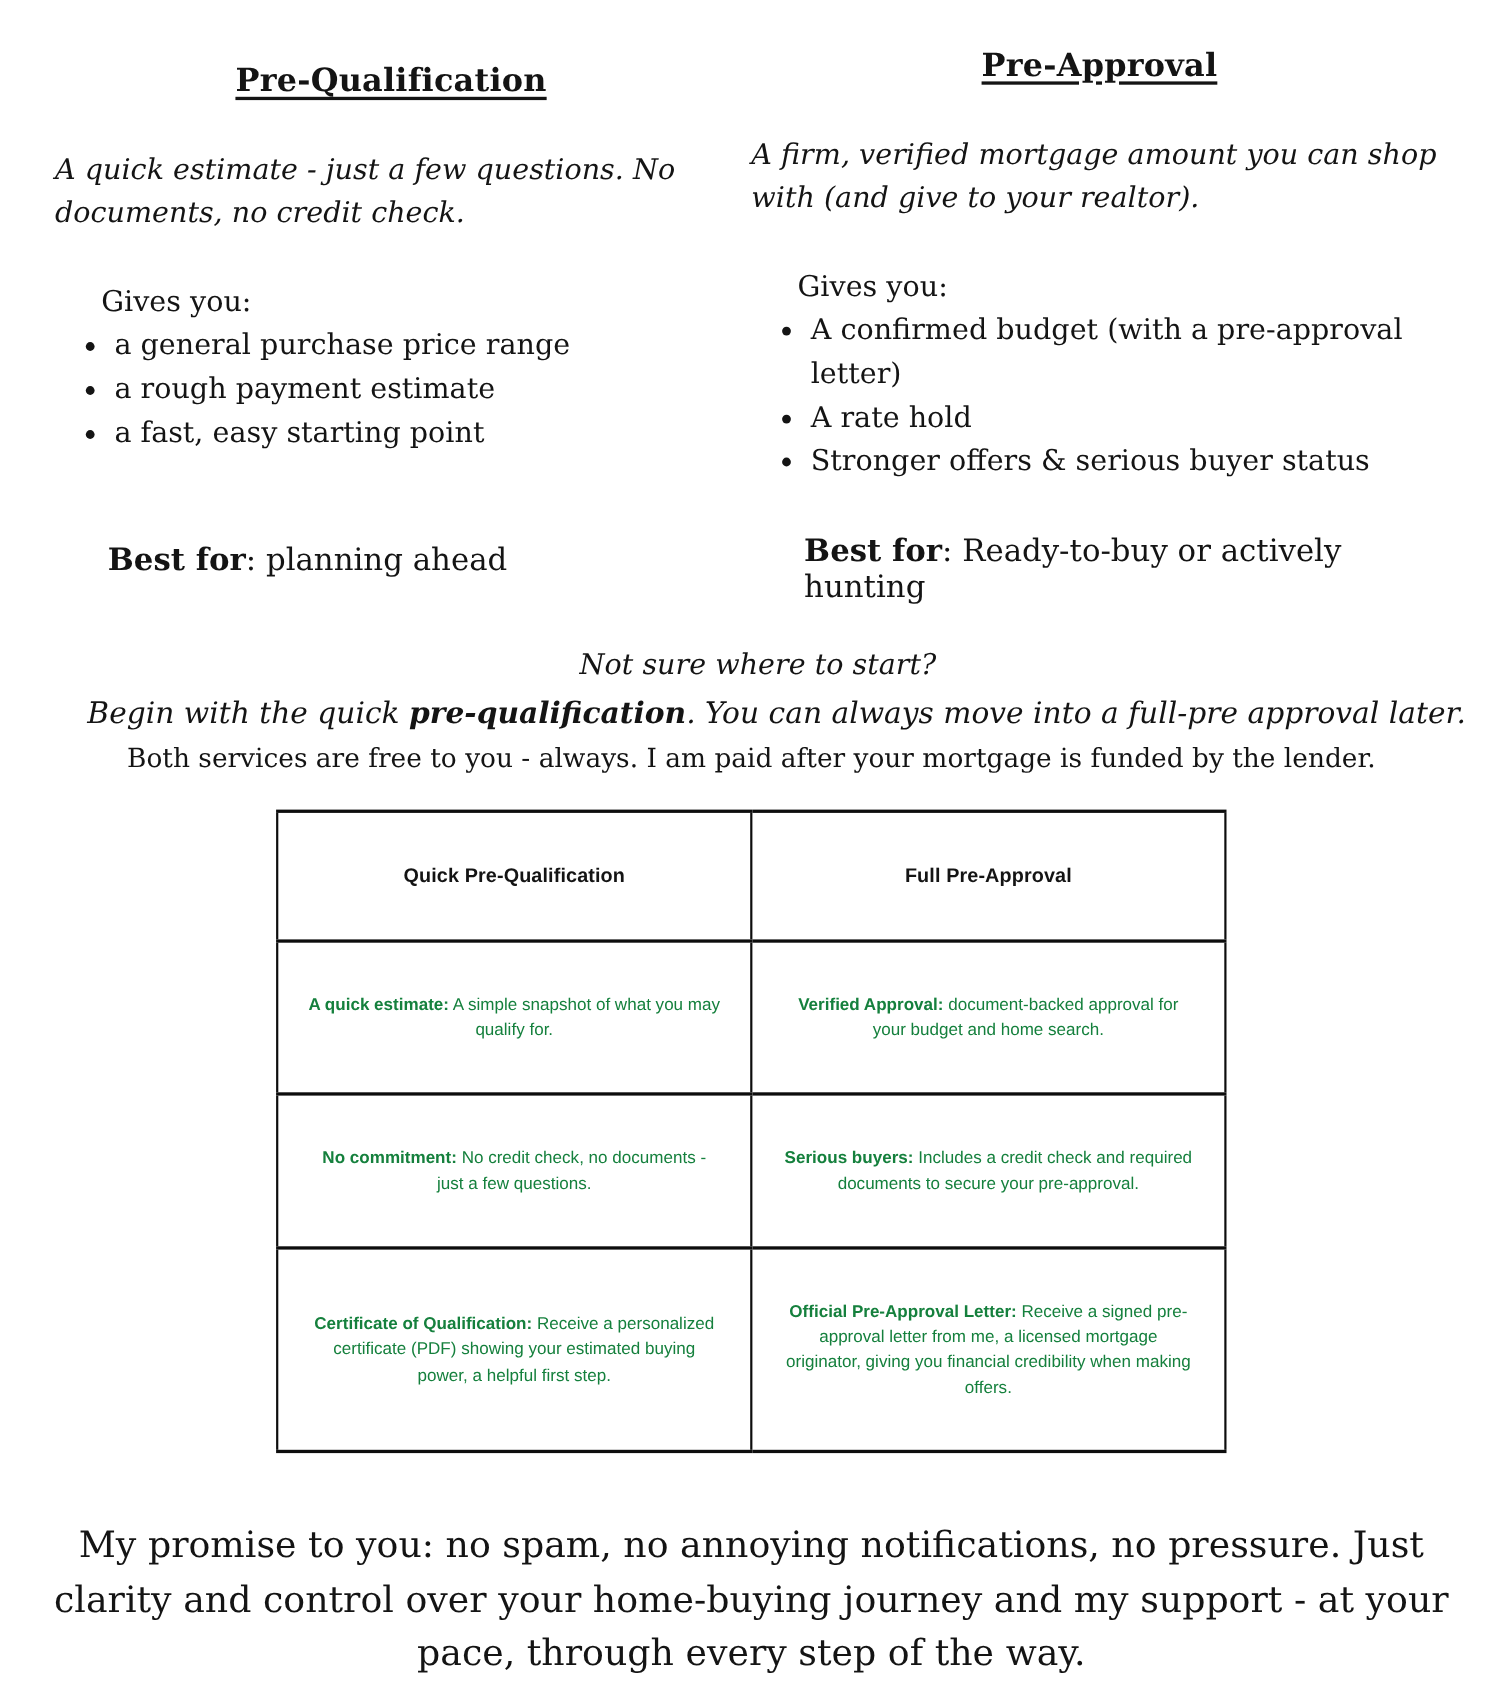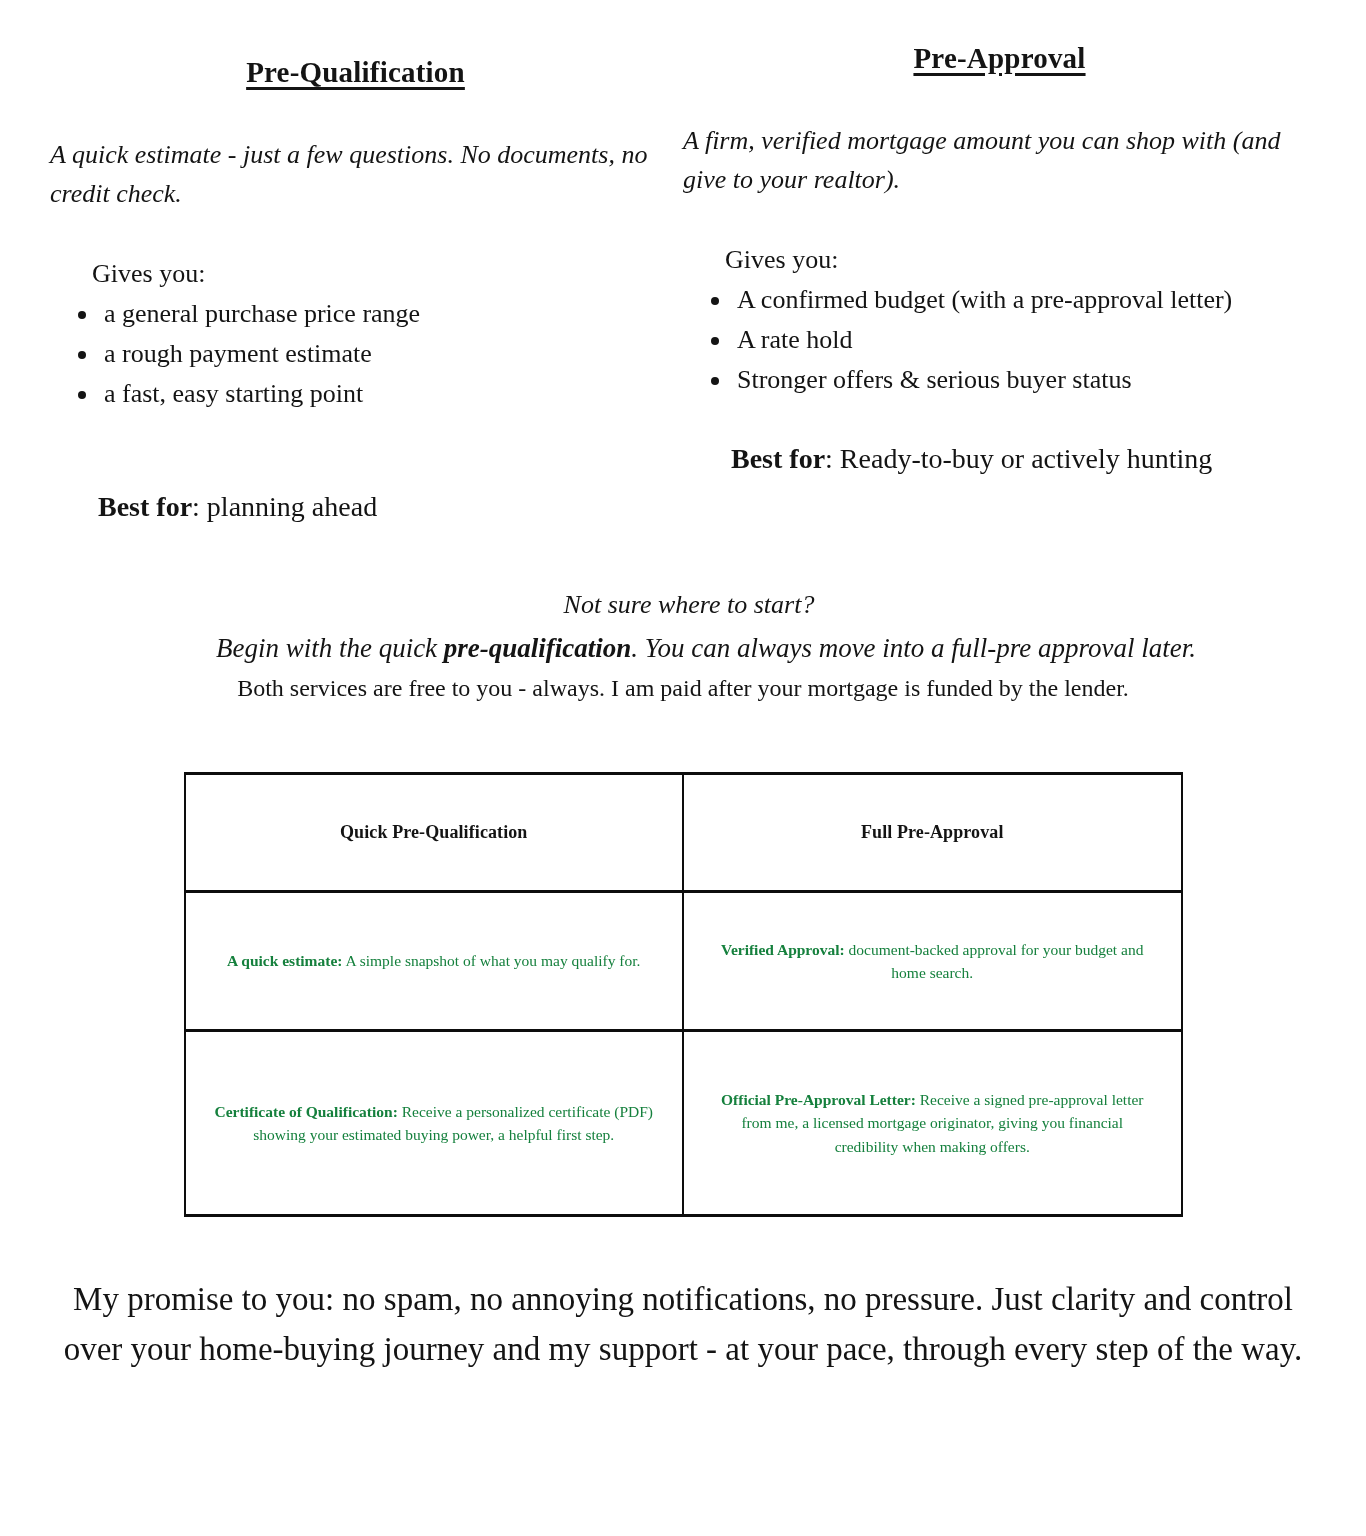--- a/index.html
+++ b/index.html
@@ -1,15 +1,15 @@
 <!DOCTYPE html>
 <html><head>
 <meta charset="utf-8">
 <style>
-  * { margin:0; padding:0; box-sizing:border-box;font-family:Liberation Serif, serif; }
+  * { margin:0; padding:0; box-sizing:border-box; }
   html, body { background:#ffffff; }
   body {
     width:1366px; height:1536px;
     color:#141414;
     font-family:"DejaVu Serif","Liberation Serif",serif;
     overflow:hidden;
   }
 
   
   .top { display:grid; grid-template-columns:683px 683px; height:560px; }
@@ -32,21 +32,21 @@
 
   
   .middle { text-align:center; margin-top:30px; }
   .middle-line1 { font-style:italic; font-size:26px;margin-left:12px; }
   .middle-line2 { font-style:italic; font-size:27px; margin-top:13px;padding-left:46px; }
   .middle-line2 .emph { font-weight:bold; }
   .middle-line3 { font-size:24px; margin-top:11px; }
 
   
   table.compare {
-    width:999px; margin:70px auto 0 auto;
+    width:864px; margin:33px auto 0 auto;
     border-collapse:collapse;
     font-family:"Liberation Sans","DejaVu Sans",sans-serif;
     table-layout:fixed;
   }
   table.compare th, table.compare td {
     border-top:3px solid #0d0d0d; border-bottom:3px solid #0d0d0d;
     border-left:2px solid #0d0d0d; border-right:2px solid #0d0d0d;
     text-align:center; vertical-align:middle;
     padding:10px 26px;
   }
@@ -105,20 +105,24 @@
     <tr>
       <th>Quick Pre-Qualification</th>
       <th>Full Pre-Approval</th>
     </tr>
   </thead>
   <tbody>
     <tr class="row-1">
       <td><span class="cell-bold">A quick estimate:</span><span> A simple snapshot of what you may qualify for.</span></td>
       <td><span class="cell-bold">Verified Approval:</span><span> document-backed approval for your budget and home search.</span></td>
     </tr>
+    <tr class="row-2">
+      <td><span class="cell-bold">No commitment:</span><span> No credit check, no documents - just a few questions.</span></td>
+      <td><span class="cell-bold">Serious buyers:</span><span> Includes a credit check and required documents to secure your pre-approval.</span></td>
+    </tr>
     <tr class="row-3">
       <td><span class="cell-bold">Certificate of Qualification:</span><span> Receive a personalized certificate (PDF) showing your estimated buying power, a helpful first step.</span></td>
       <td><span class="cell-bold">Official Pre-Approval Letter:</span><span> Receive a signed pre-approval letter from me, a licensed mortgage originator, giving you financial credibility when making offers.</span></td>
     </tr>
   </tbody>
 </table>
 
 <p class="footer">My promise to you: no spam, no annoying notifications, no pressure. Just clarity and control over your home-buying journey and my support - at your pace, through every step of the way.</p>
 
 </body></html>

